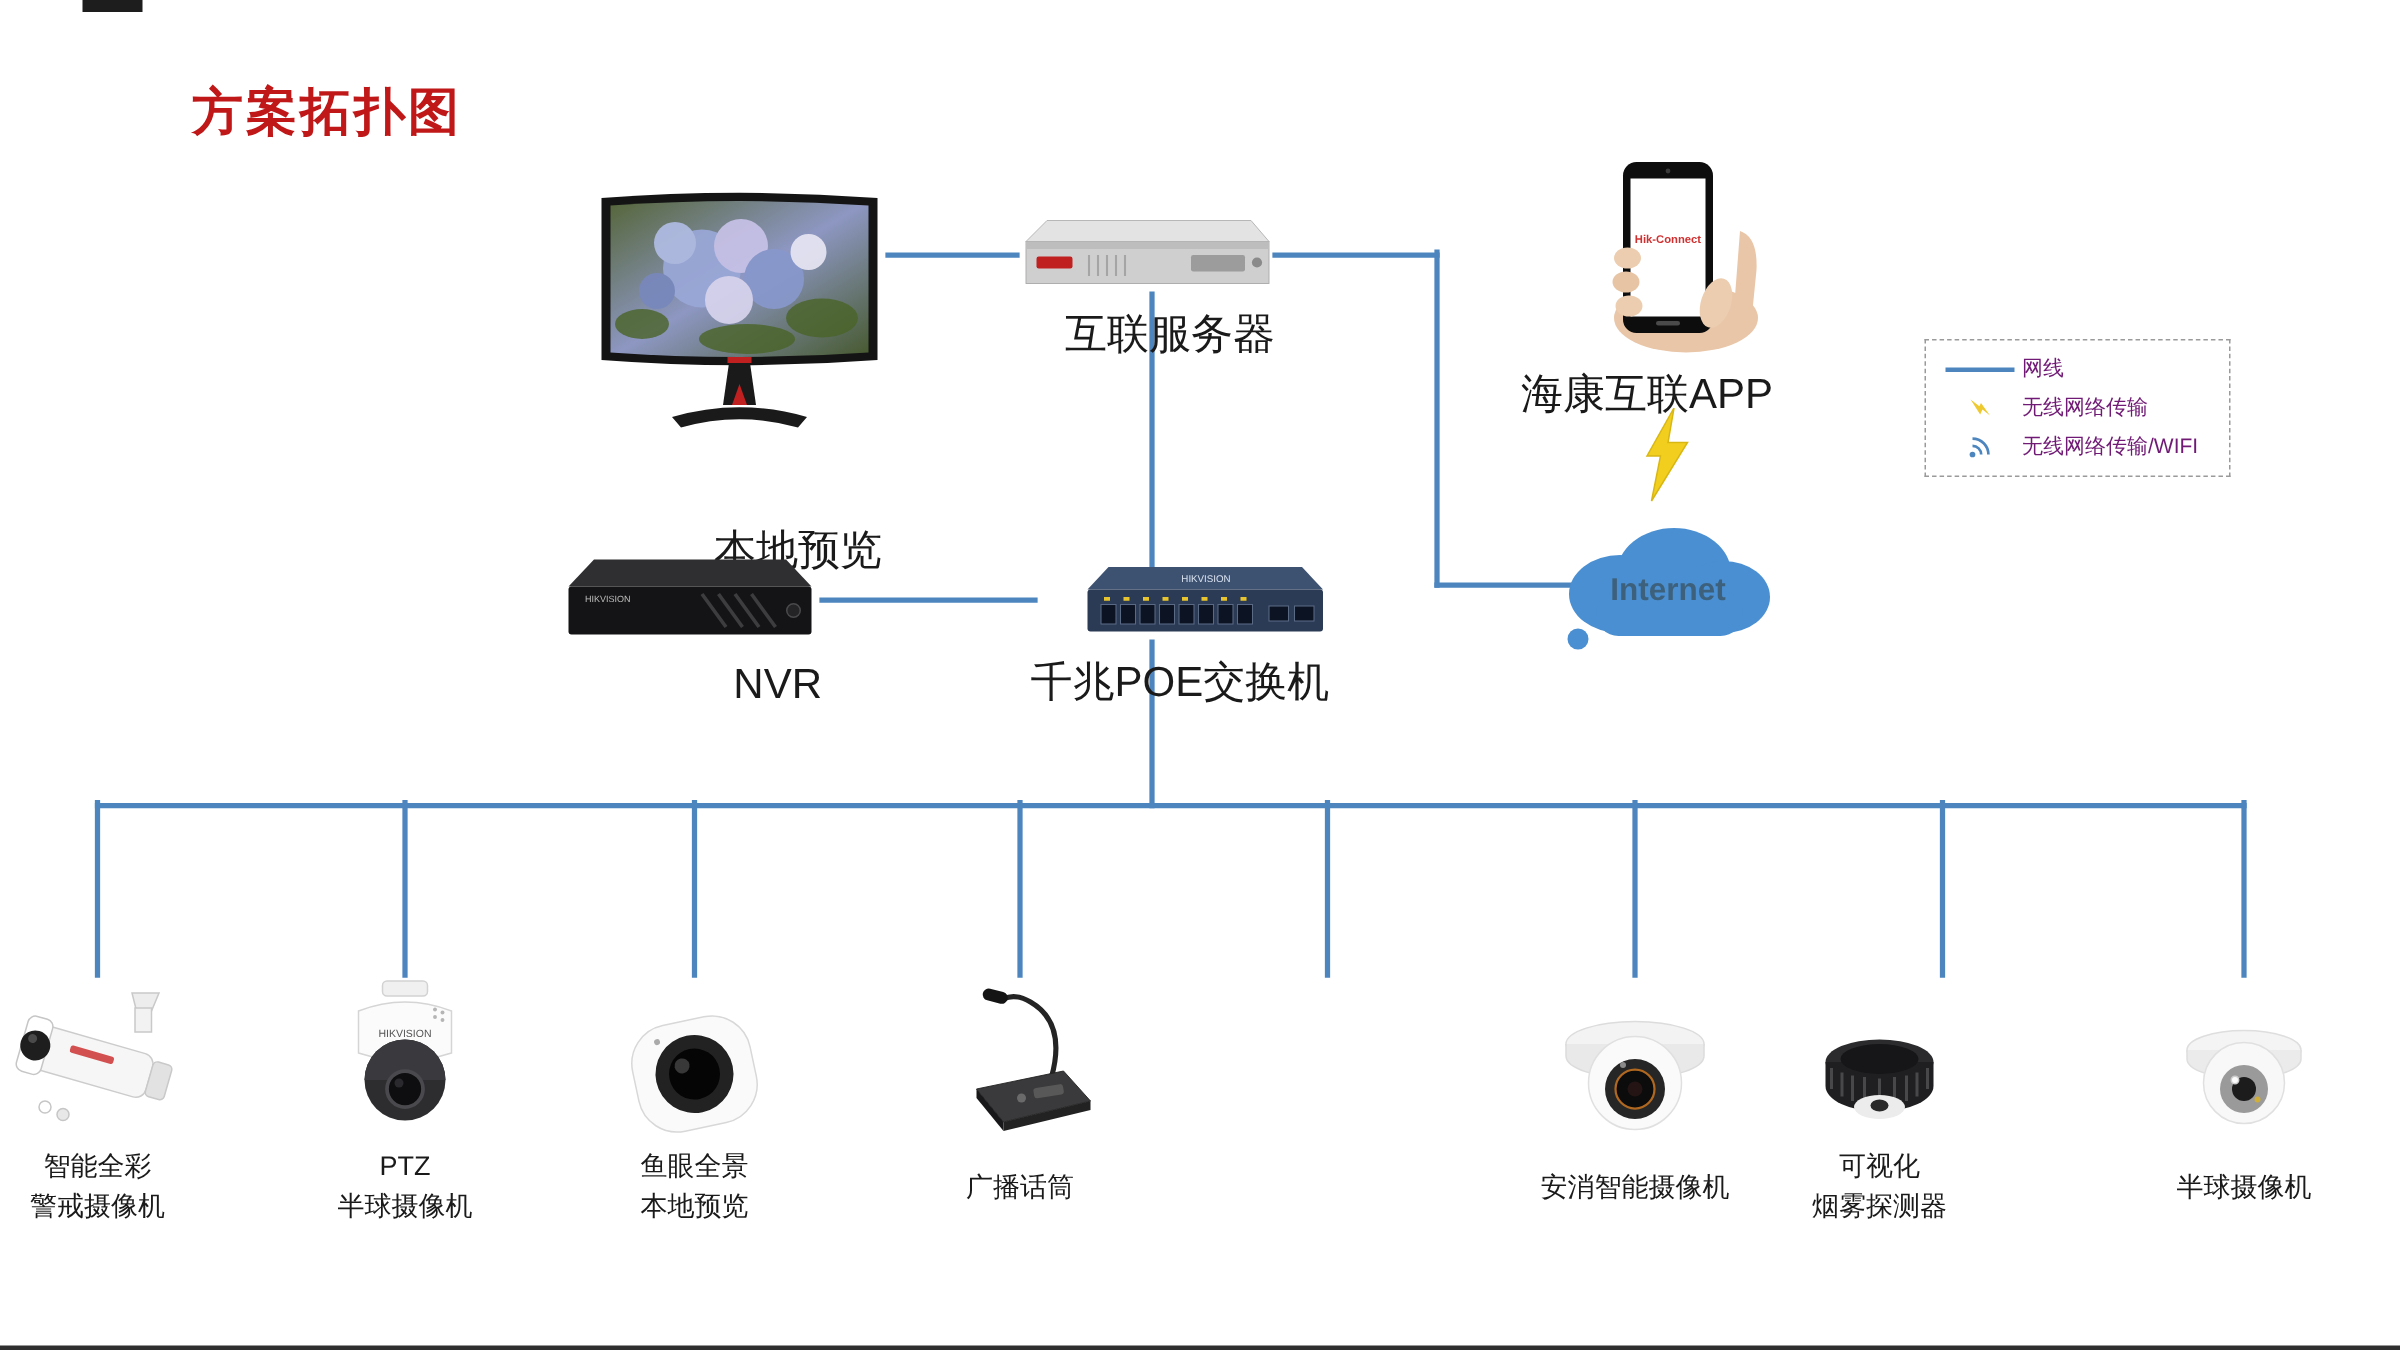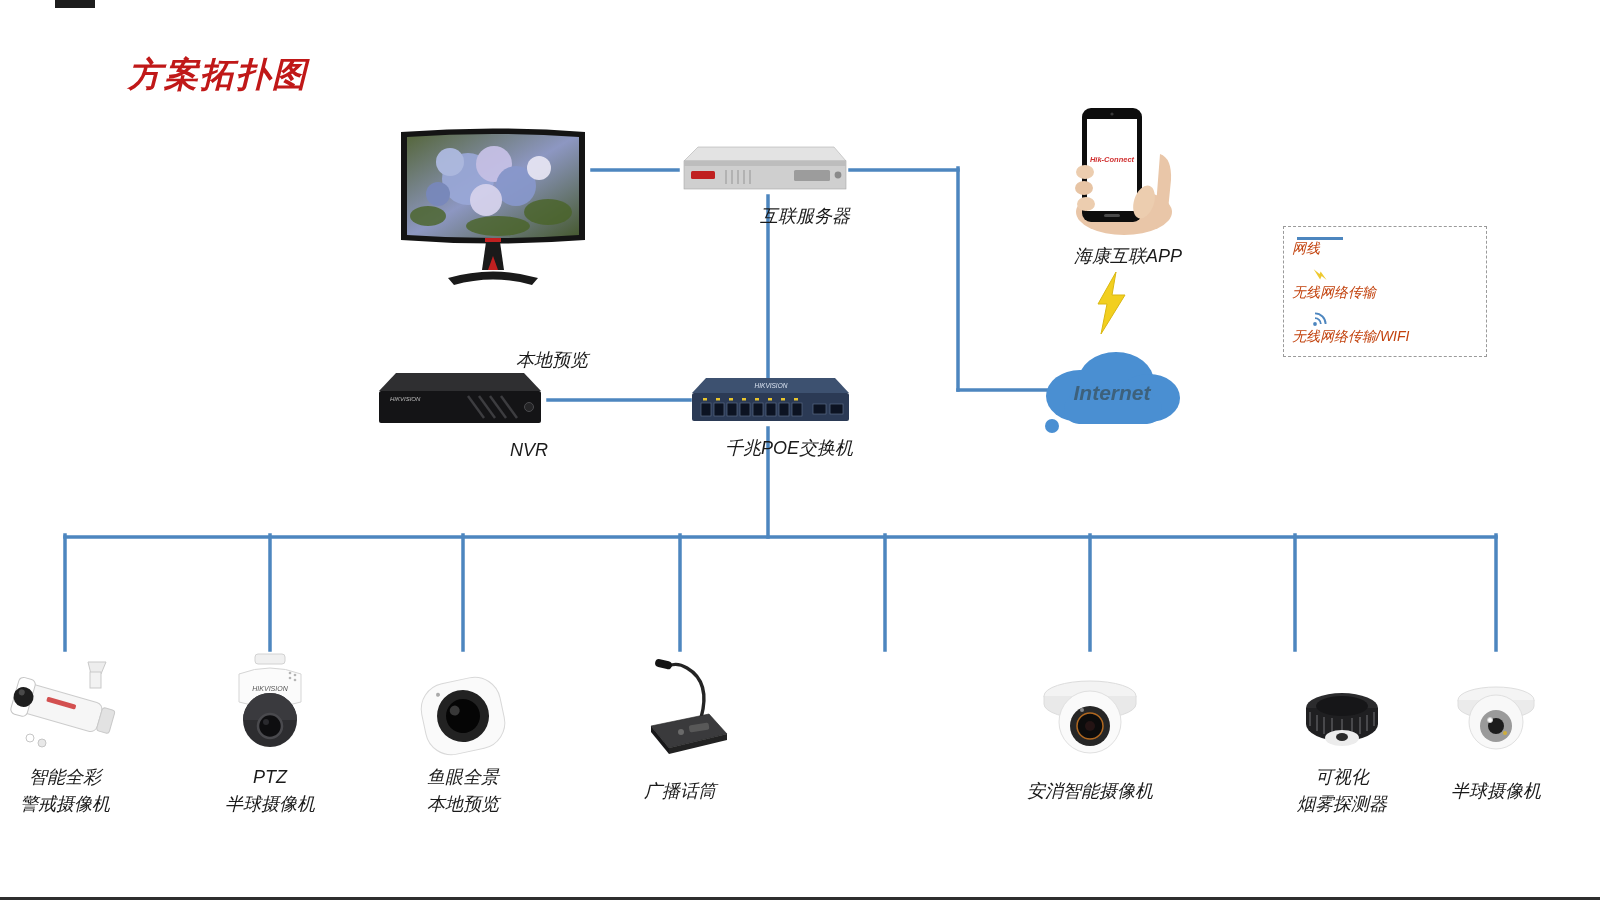--- a/index.html
+++ b/index.html
@@ -1,33 +1,33 @@
 <!DOCTYPE html>
 <html><head>
 <meta charset="utf-8">
 <style>
   html,body{margin:0;padding:0;background:#fff;}
   .stage{position:relative;width:1600px;height:900px;background:#fff;overflow:hidden;
-         font-family:"Liberation Sans","DejaVu Sans",sans-serif;font-style:italic;}
+         font-family:"Liberation Sans","DejaVu Sans",sans-serif;}
   .wires{position:absolute;left:0;top:0;z-index:0;}
   .corner-mark{position:absolute;left:55px;top:0;width:40px;height:8px;background:#1d1d1d;}
   .bottom-rule{position:absolute;left:0;right:0;bottom:0;height:3px;background:#2f2f2f;}
   .title{position:absolute;left:128px;top:52px;margin:0;font-size:34px;font-weight:800;
          color:#c01818;letter-spacing:2px;z-index:2;}
   .node{position:absolute;display:flex;flex-direction:column;align-items:flex-end;z-index:1;}
-  .nlabel{font-size:18px;color:#1a1a1a;margin-top:8px;white-space:nowrap;}
+  .nlabel{font-size:28px;color:#1a1a1a;margin-top:8px;white-space:nowrap;}
   .device{position:absolute;top:646px;transform:translateX(-50%);display:flex;
           flex-direction:column;align-items:center;width:210px;z-index:1;}
   .dimg{height:118px;display:flex;align-items:flex-end;justify-content:center;}
   .dlabel{font-size:18px;line-height:1.5;color:#1a1a1a;text-align:center;min-height:54px;
           display:flex;flex-direction:column;justify-content:center;white-space:nowrap;}
   .legend{position:absolute;left:1283px;top:226px;width:204px;box-sizing:border-box;
           border:1px dashed #9a9a9a;padding:10px 8px;display:flex;flex-direction:column;
           gap:8px;z-index:1;background:#fff;}
-  .lrow{display:flex;align-items:flex-start;font-size:14px;color:#c2410c;flex-direction:column;}
+  .lrow{display:flex;align-items:center;font-size:14px;color:#701a75;}
   .licon{width:56px;display:flex;justify-content:center;align-items:center;flex:none;}
   .lline{display:block;width:46px;height:3px;background:#4d86bf;}
 </style>
 </head>
 <body>
 
 <div class="stage">
 
   <svg class="wires" width="1600" height="900">
     <g stroke="#4d86bf" stroke-width="3.5" stroke-linecap="square">
@@ -310,21 +310,21 @@
         <circle cx="58" cy="58" r="5" fill="#241414"></circle>
         <circle cx="50" cy="42" r="2" fill="#8a8a8a"></circle>
       </svg>
     </div>
     <div class="dlabel">
       <div>安消智能摄像机</div>
       <div></div>
     </div>
   </div>
 
-  <div class="device" style="left:1342px;">
+  <div class="device" style="left:1253px;">
     <div class="dimg">
       <svg width="92" height="90" viewBox="0 0 92 90">
         <ellipse cx="46" cy="34" rx="36" ry="15" fill="#2b2b2d"></ellipse>
         <path d="M10 34 L10 50 A36 17 0 0 0 82 50 L82 34" fill="#1f1f21"></path>
         <ellipse cx="46" cy="32" rx="26" ry="10" fill="#161618"></ellipse>
         <g stroke="#48484b" stroke-width="2">
           <line x1="14" y1="38" x2="14" y2="52"></line>
             <line x1="21" y1="41" x2="21" y2="57"></line>
           <line x1="28" y1="43" x2="28" y2="60"></line>
             <line x1="36" y1="44" x2="36" y2="62"></line>

